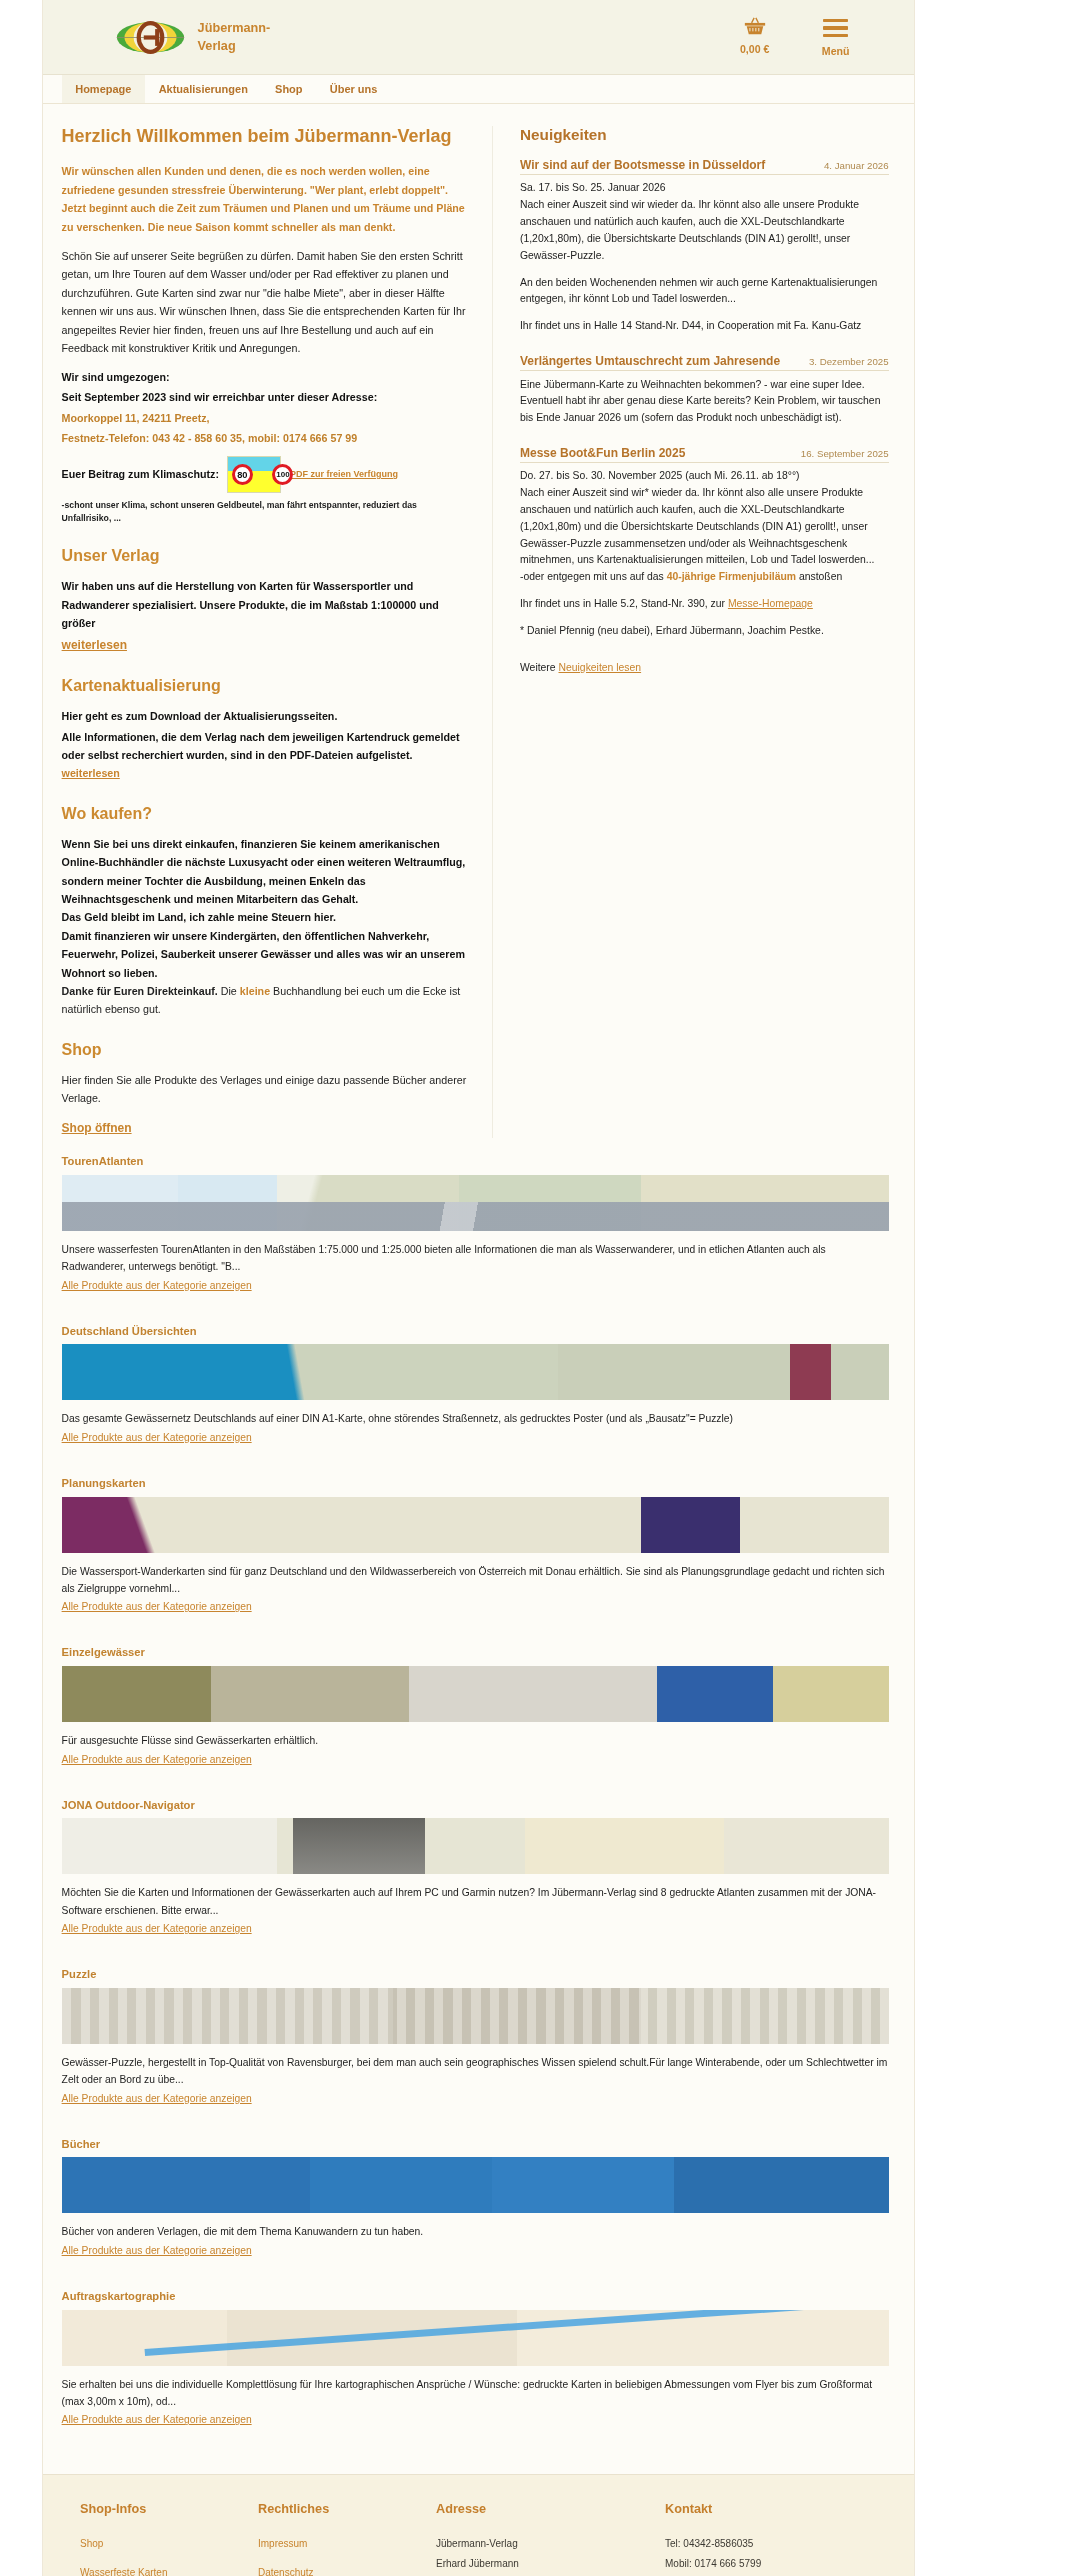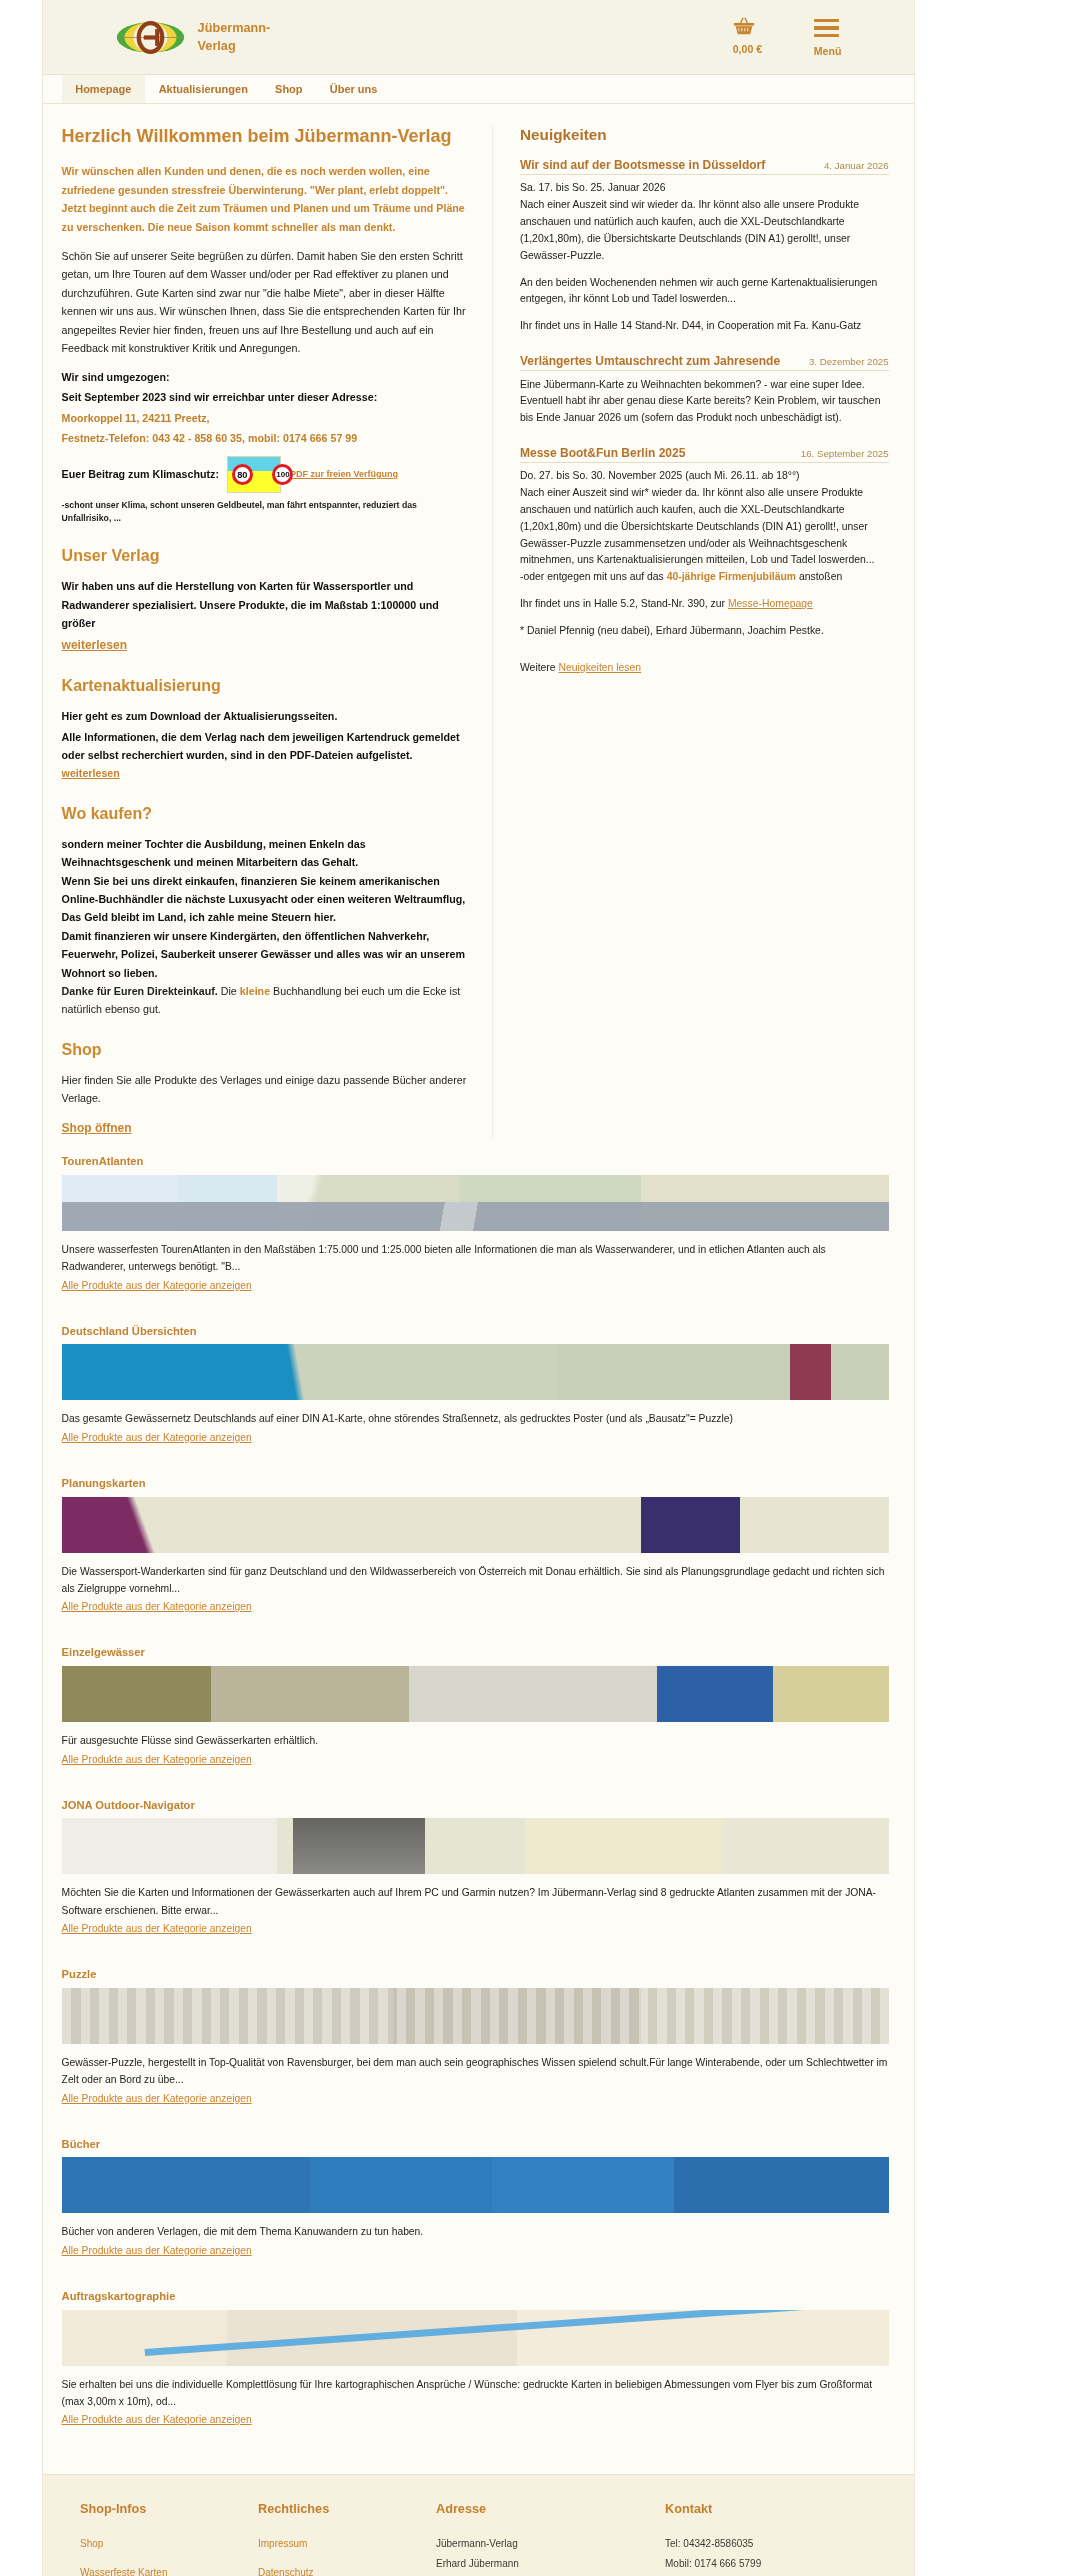--- a/index.html
+++ b/index.html
@@ -53,21 +53,21 @@
     font-size: 12.7px;
     line-height: 1.45;
     max-width: 76px;
   }
   .header-spacer { flex: 1 1 auto; }
   .header-actions {
     display:flex; align-items:flex-start; gap: 37px;
     margin-right: 41px;
   }
   .hdr-btn {
-    display:flex; flex-direction:column; align-items:flex-start; gap:8px;
+    display:flex; flex-direction:column; align-items:center; gap:8px;
     color:#c8842e; font-weight:700; font-size:10.6px;
     cursor: pointer;
     min-width: 44px;
   }
   .basket-icon { width: 22px; height: 18.6px; }
   .burger { width: 25.4px; display:flex; flex-direction:column; gap:4.2px; padding-top:1.7px;}
   .burger span { display:block; height:3.4px; background:#c8842e; border-radius:0.8px; }
 
   
   .mainnav {
@@ -342,22 +342,22 @@
 
       <h2 class="section-head">Unser Verlag</h2>
       <p class="bold-text" style="margin-bottom:3.4px">Wir haben uns auf die Herstellung von Karten für Wassersportler und Radwanderer spezialisiert. Unsere Produkte, die im Maßstab 1:100000 und größer</p>
       <p style="margin-bottom:0"><a class="lnk">weiterlesen</a></p>
 
       <h2 class="section-head">Kartenaktualisierung</h2>
       <p class="bold-text" style="margin-bottom:1.7px">Hier geht es zum Download der Aktualisierungsseiten.</p>
       <p class="bold-text" style="margin-bottom:0"><span>Alle Informationen, die dem Verlag nach dem jeweiligen Kartendruck gemeldet oder selbst recherchiert wurden, sind in den PDF-Dateien aufgelistet. </span><a class="lnk">weiterlesen</a></p>
 
       <h2 class="section-head">Wo kaufen?</h2>
+      <p class="bold-text" style="margin-bottom:0">Wenn Sie bei uns direkt einkaufen, finanzieren Sie keinem amerikanischen Online-Buchhändler die nächste Luxusyacht oder einen weiteren Weltraumflug,</p>
       <p class="bold-text" style="margin-bottom:0">sondern meiner Tochter die Ausbildung, meinen Enkeln das Weihnachtsgeschenk und meinen Mitarbeitern das Gehalt.</p>
-      <p class="bold-text" style="margin-bottom:0">Wenn Sie bei uns direkt einkaufen, finanzieren Sie keinem amerikanischen Online-Buchhändler die nächste Luxusyacht oder einen weiteren Weltraumflug,</p>
       <p class="bold-text" style="margin-bottom:0">Das Geld bleibt im Land, ich zahle meine Steuern hier.</p>
       <p class="bold-text" style="margin-bottom:0">Damit finanzieren wir unsere Kindergärten, den öffentlichen Nahverkehr, Feuerwehr, Polizei, Sauberkeit unserer Gewässer und alles was wir an unserem Wohnort so lieben.</p>
       <p class="body-text" style="margin-bottom:0"><strong>Danke für Euren Direkteinkauf.</strong><span> Die </span><span class="hl-orange">kleine</span><span> Buchhandlung bei euch um die Ecke ist natürlich ebenso gut.</span></p>
 
       <h2 class="section-head">Shop</h2>
       <p class="body-text">Hier finden Sie alle Produkte des Verlages und einige dazu passende Bücher anderer Verlage.</p>
       <p style="margin-bottom:0"><a class="lnk">Shop öffnen</a></p>
     </div>
 
     <div class="col-right">

